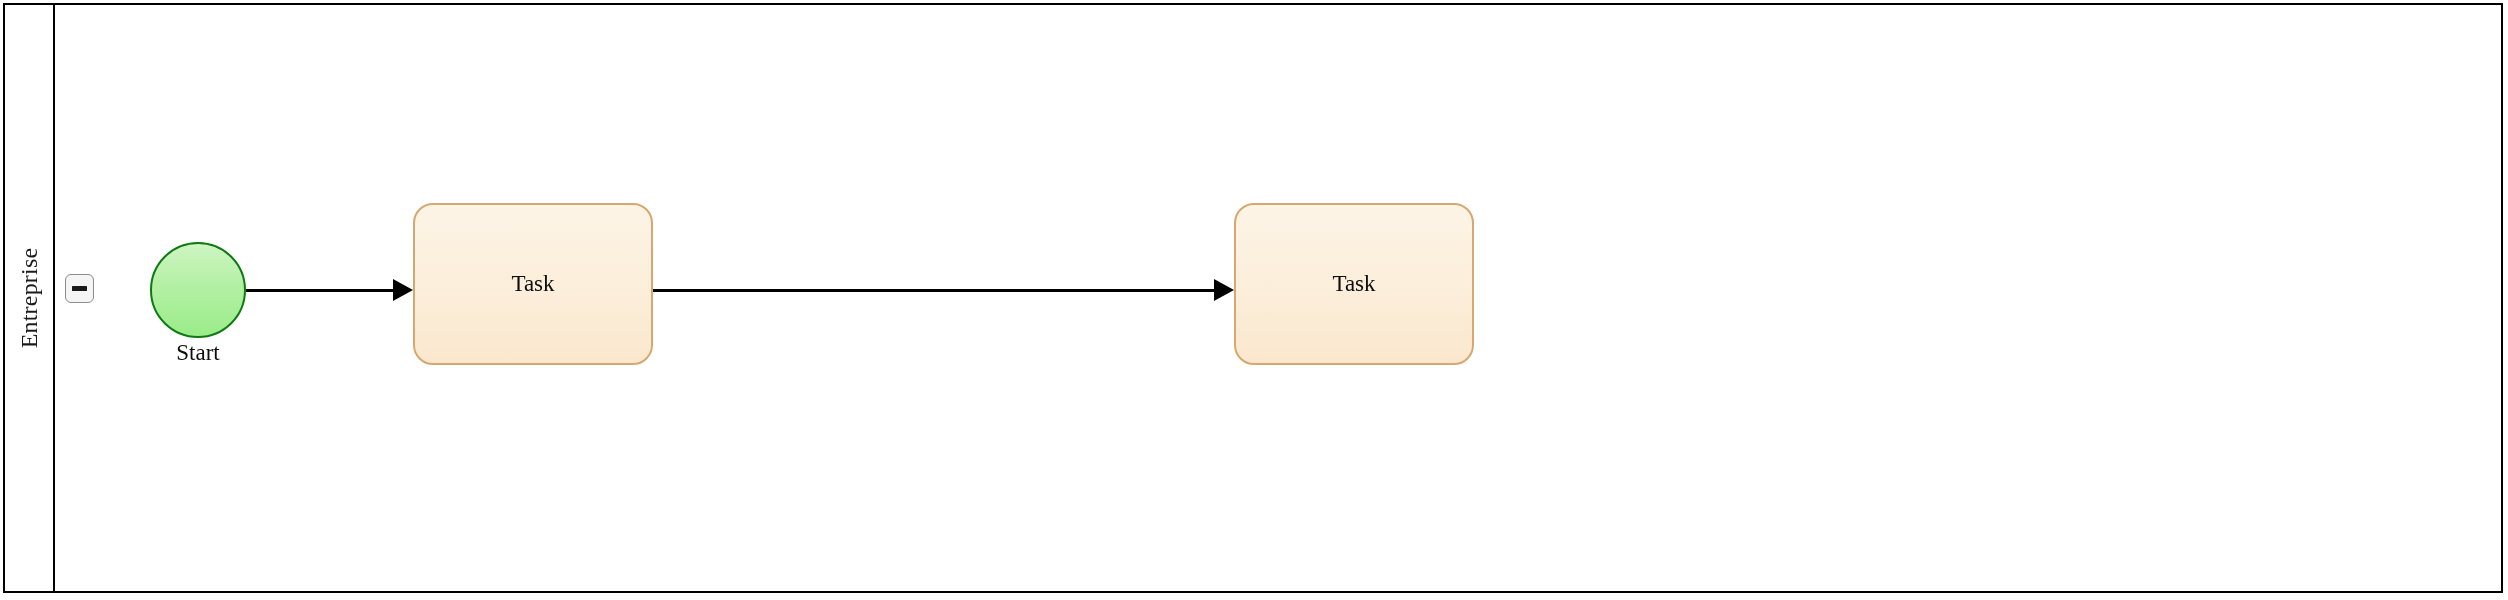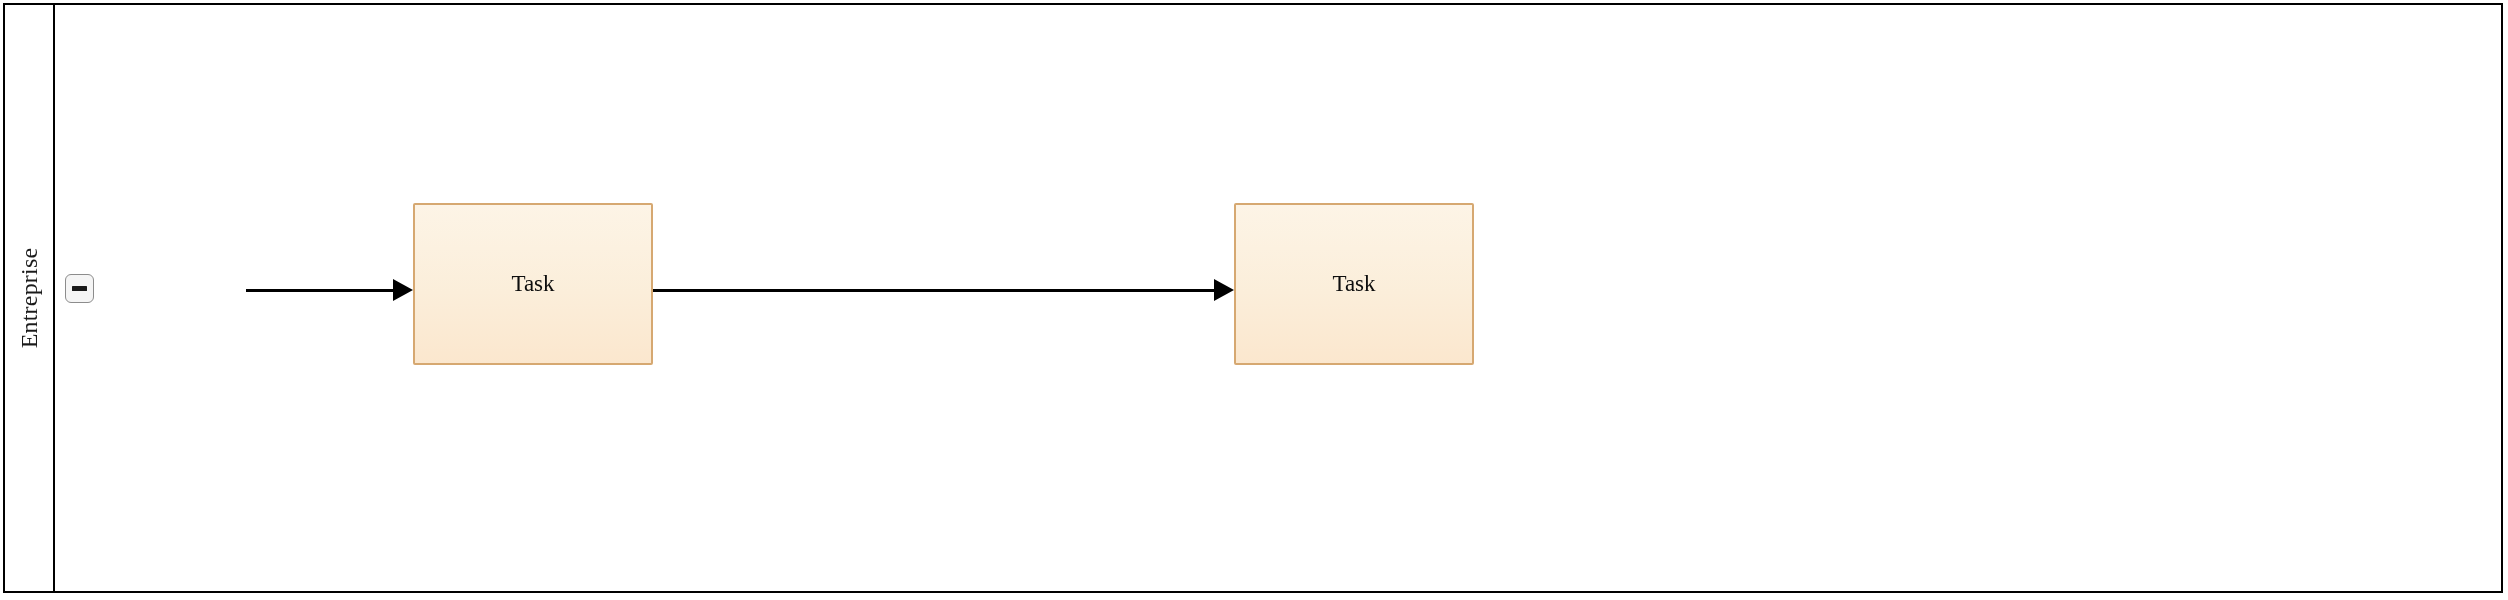--- a/index.html
+++ b/index.html
@@ -123,21 +123,21 @@
     font-family: "Liberation Serif", "DejaVu Serif", serif;
     font-size: 23px;
     color: #0d0d0d;
   }
 
   
   .task {
     position: absolute;
     box-sizing: border-box;
     border: 2px solid #d6a871;
-    border-radius: 2px;
+    border-radius: 20px;
     background: linear-gradient(180deg, #fdf4e6 0%, #fbeeda 55%, #fbe7ce 100%);
     display: flex;
     align-items: center;
     justify-content: center;
   }
   .task-label {
     font-family: "Liberation Serif", "DejaVu Serif", serif;
     font-size: 23px;
     color: #0d0d0d;
     white-space: nowrap;
@@ -175,20 +175,24 @@
     <div class="lane-header">
       <div class="lane-title">Entreprise</div>
     </div>
 
     <div class="lane-body">
 
       <div class="collapse-toggle">
         <span class="minus-glyph"></span>
       </div>
 
+      <div class="start-event">
+        <div class="start-event-circle"></div>
+        <div class="start-event-label">Start</div>
+      </div>
 
       <div class="flow" id="flow-1"></div>
       <div class="arrowhead" id="arrowhead-1"></div>
 
       <div class="task" id="task-1">
         <span class="task-label">Task</span>
       </div>
 
       <div class="flow" id="flow-2"></div>
       <div class="arrowhead" id="arrowhead-2"></div>

